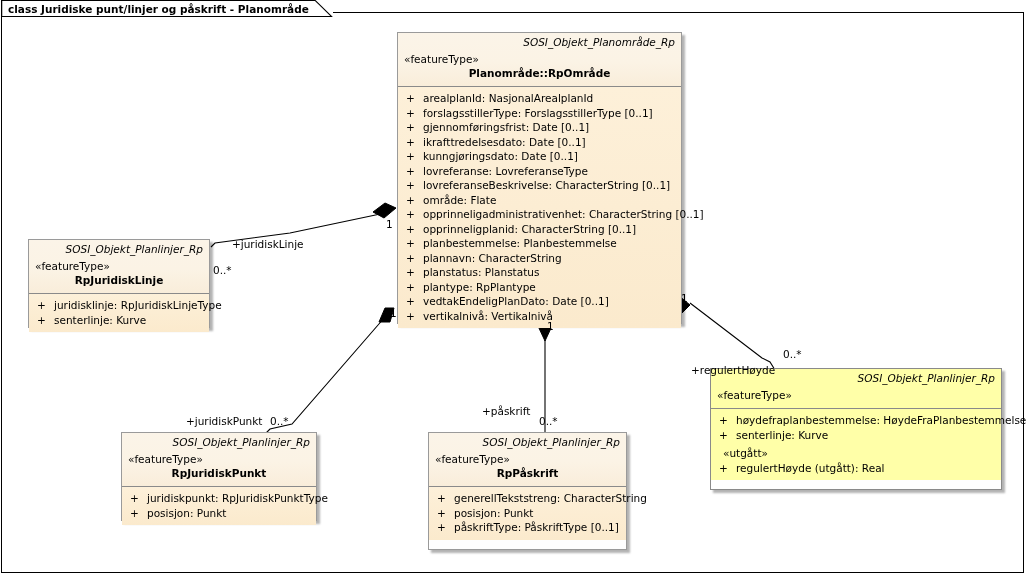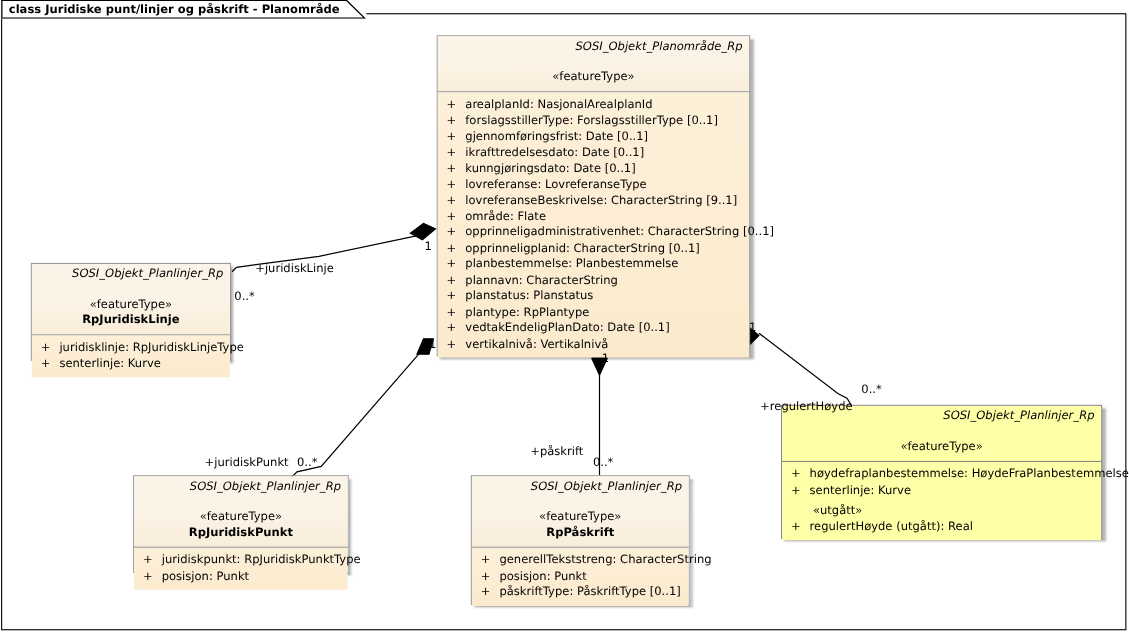--- a/index.html
+++ b/index.html
@@ -45,40 +45,40 @@
     box-sizing:border-box;
     padding:3px 6px 6px 6px;
     border-bottom:1px solid #8a8a8a;
   }
   .cls .pkg{
     text-align:right;font-style:italic;color:#000;
     font-size:10.5px;line-height:13px;
     white-space:nowrap;
   }
   .cls .stereo{
-    text-align:center;color:#000;font-size:10.5px;line-height:14px;
-    margin-top:14px;
+    color:#000;font-size:10.5px;line-height:14px;
+    margin-top:3px;
   }
   .cls .name{
     text-align:center;font-weight:bold;color:#000;font-size:10.5px;
     line-height:14px;
   }
   .cls .body{
     box-sizing:border-box;
     padding:4px 4px 5px 4px;
   }
   .attr{
     display:flex;line-height:14.5px;font-size:10.5px;color:#000;
     white-space:nowrap;
   }
   .attr .vis{width:17px;flex:0 0 17px;text-align:left;padding-left:4px;}
   .attr .txt{flex:1 1 auto;}
   .grp{
     line-height:14.5px;font-size:10.5px;color:#000;
-    padding-left:8px;margin-top:4px;white-space:nowrap;margin-left:16px;
+    padding-left:8px;margin-top:4px;white-space:nowrap;
   }
 
   
   .beige .head{background:linear-gradient(180deg,#fbf4e8 0%,#fbf3e5 55%,#f9edda 100%);}
   .beige .body{background:linear-gradient(180deg,#fdf0d9 0%,#fbeacd 100%);}
   .beige{border-color:#9a9a9a;}
   
   .yellow .head{background:#ffffa8;}
   .yellow .body{background:#ffffa8;}
   .yellow{border-color:#8a8a8a;}
@@ -145,20 +145,21 @@
   <div class="mult" style="left:547px;top:320px;">1</div>
 
   <div class="lbl" style="left:691px;top:364px;">+regulertHøyde</div>
   <div class="mult" style="left:783px;top:348px;">0..*</div>
   <div class="mult" style="left:681px;top:292px;">1</div>
 
   <div class="cls beige" style="left:397px;top:32px;width:285px;height:292px;">
     <div class="head">
       <div class="pkg">SOSI_Objekt_Planområde_Rp</div>
       <div class="stereo">«featureType»</div>
+      <div class="name">Planområde::RpOmråde</div>
     </div>
     <div class="body">
       <div class="attr">
           <span class="vis">+</span>
           <span class="txt">arealplanId: NasjonalArealplanId</span>
         </div>
       <div class="attr">
           <span class="vis">+</span>
           <span class="txt">forslagsstillerType: ForslagsstillerType [0..1]</span>
         </div>
@@ -173,21 +174,21 @@
       <div class="attr">
           <span class="vis">+</span>
           <span class="txt">kunngjøringsdato: Date [0..1]</span>
         </div>
       <div class="attr">
           <span class="vis">+</span>
           <span class="txt">lovreferanse: LovreferanseType</span>
         </div>
       <div class="attr">
           <span class="vis">+</span>
-          <span class="txt">lovreferanseBeskrivelse: CharacterString [9..1]</span>
+          <span class="txt">lovreferanseBeskrivelse: CharacterString [0..1]</span>
         </div>
       <div class="attr">
           <span class="vis">+</span>
           <span class="txt">område: Flate</span>
         </div>
       <div class="attr">
           <span class="vis">+</span>
           <span class="txt">opprinneligadministrativenhet: CharacterString [0..1]</span>
         </div>
       <div class="attr">

